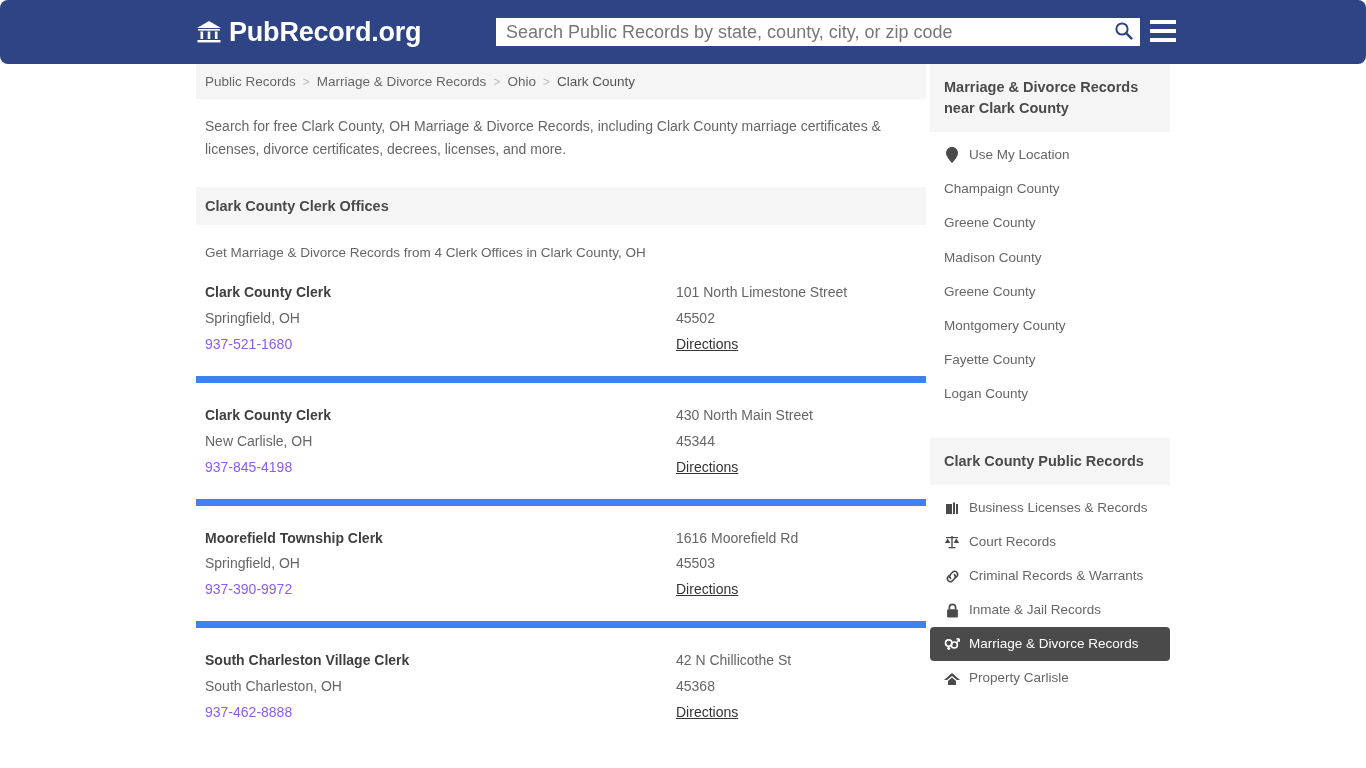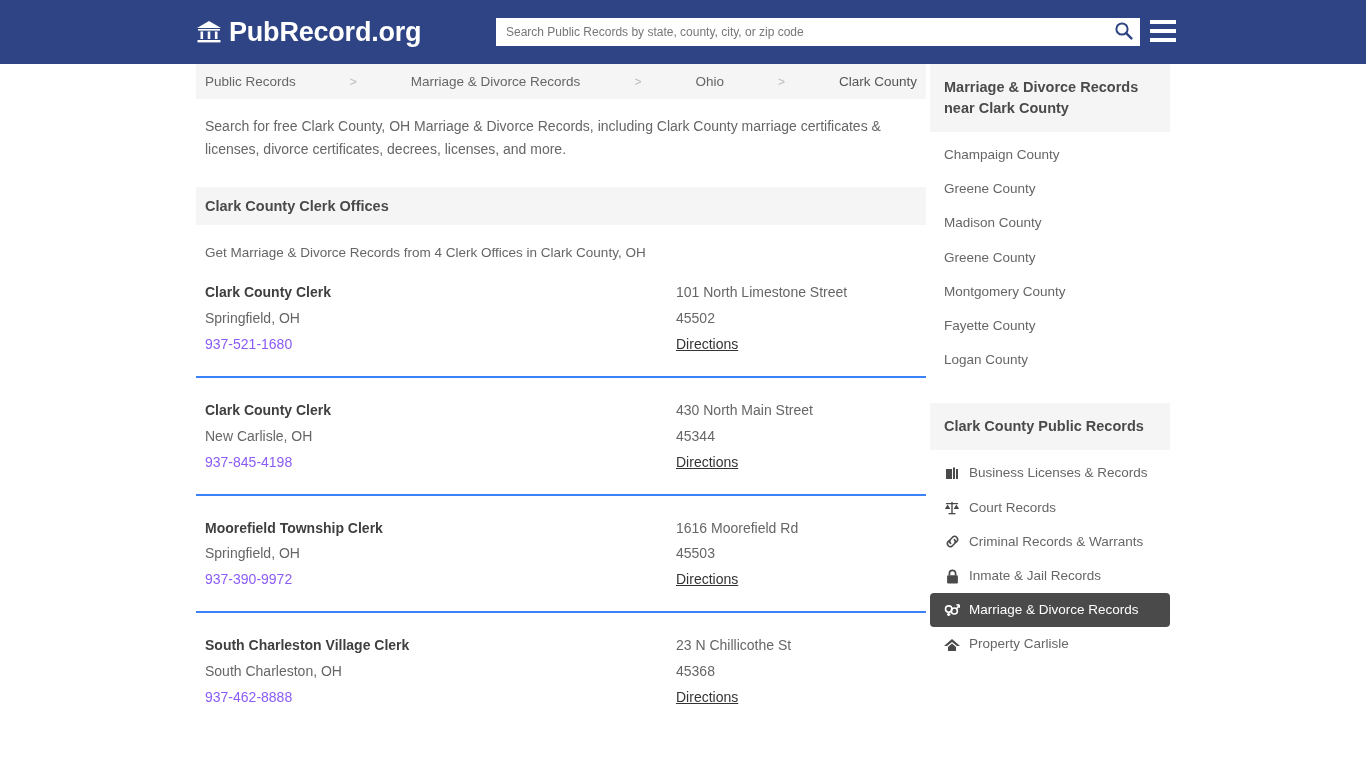--- a/index.html
+++ b/index.html
@@ -12,20 +12,21 @@
   }
 
   
   .site-header {
     width: 100%;
     height: 64px;
     background: #2e4484;
     display: flex;
     align-items: center;
     position: relative;
+    border-radius: 8px;
   }
   .brand {
     display: flex;
     align-items: center;
     margin-left: 196px;
     text-decoration: none;
     gap: 7px;
   }
   .brand-icon { width: 26px; height: 24px; display: block; }
   .brand-text {
@@ -44,21 +45,21 @@
     height: 28px;
     background: #ffffff;
     display: flex;
     align-items: center;
   }
   .search-input {
     flex: 1;
     border: none;
     outline: none;
     height: 26px;
-    font-size: 12px;
+    font-size: 18px;
     color: #333;
     padding: 0 8px 0 10px;
     font-family: "Liberation Sans", sans-serif;
     background: transparent;
   }
   .search-input::placeholder { color: #777; }
   .search-btn {
     width: 34px; height: 28px;
     border: none; background: transparent;
     display: flex; align-items: center; justify-content: center;
@@ -102,22 +103,21 @@
   }
 
   
   .breadcrumb {
     background: #f5f5f5;
     padding: 10px 9px;
     font-size: 13.5px;
     display: flex;
     align-items: center;
     flex-wrap: wrap;
-    gap: 8px;
-    justify-content: space-between;
+    gap: 0;
   }
   .breadcrumb a {
     color: #666;
     text-decoration: none;
   }
   .breadcrumb .sep {
     color: #bbb;
     margin: 0 7px;
     font-size: 12px;
   }
@@ -142,21 +142,21 @@
   }
   .section-sub {
     font-size: 13.5px;
     color: #666;
     margin: 20px 0 0 9px;
   }
 
   .office-row {
     display: flex;
     padding: 20px 0 18px 9px;
-    border-bottom: 2px solid #3b82f6;
+    border-bottom: 7px solid #3b82f6;
   }
   .office-row.last { border-bottom: none; }
   .office-left { width: 471px; }
   .office-right { flex: 1; }
   .office-name {
     font-size: 14px;
     font-weight: bold;
     color: #3f3f3f;
     line-height: 1.85;
   }
@@ -325,33 +325,41 @@
       </div>
     </div>
 
     <div class="office-row last">
       <div class="office-left">
         <div class="office-name">South Charleston Village Clerk</div>
         <div class="office-line">South Charleston, OH</div>
         <div class="office-phone">937-462-8888</div>
       </div>
       <div class="office-right">
-        <div class="office-addr">23 N Chillicothe St</div>
+        <div class="office-addr">42 N Chillicothe St</div>
         <div class="office-addr">45368</div>
         <a class="directions" href="#">Directions</a>
       </div>
     </div>
 
   </div>
 
   <div class="col-side">
 
     <div class="side-head">Marriage &amp; Divorce Records near Clark County</div>
 
     <div class="side-list">
+      <div class="side-item">
+        <span class="ico">
+          <svg width="12" height="16" viewBox="0 0 12 16" xmlns="http://www.w3.org/2000/svg">
+            <path d="M6 0C2.7 0 0 2.7 0 6c0 4.2 6 10 6 10s6-5.8 6-10c0-3.3-2.7-6-6-6z" fill="#4a4a4a"></path>
+          </svg>
+        </span>
+        <span>Use My Location</span>
+      </div>
       <div class="county-item">Champaign County</div>
       <div class="county-item">Greene County</div>
       <div class="county-item">Madison County</div>
       <div class="county-item">Greene County</div>
       <div class="county-item">Montgomery County</div>
       <div class="county-item">Fayette County</div>
       <div class="county-item">Logan County</div>
     </div>
 
     <div class="side-head spaced">Clark County Public Records</div>

